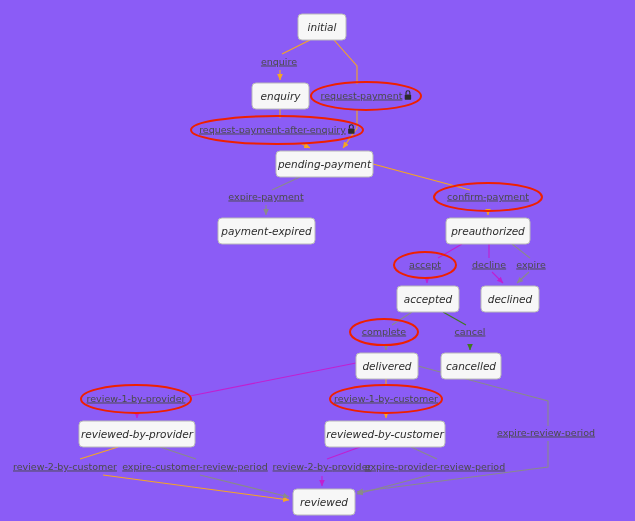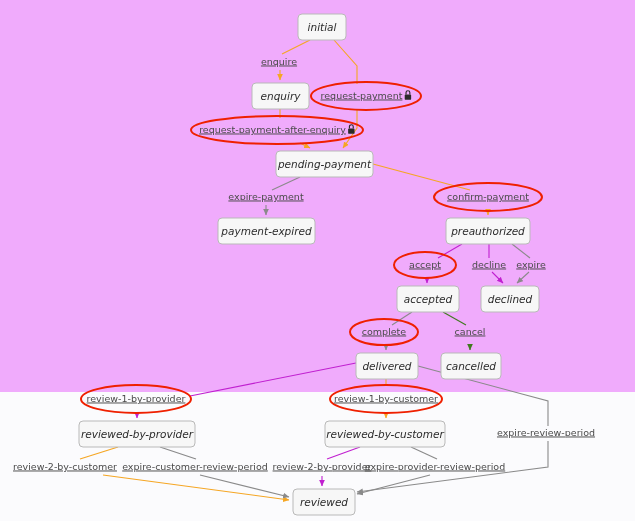--- a/index.html
+++ b/index.html
@@ -10,22 +10,22 @@
   }
   body {
     width: 635px;
     height: 521px;
     overflow: hidden;
     font-family: "DejaVu Sans", "Liberation Sans", sans-serif;
   }
   #diagram-root {
     position: relative;
     width: 635px;
-    height: 392px;
-    background: #f0abfc;
+    height: 521px;
+    background: #8b5cf6;
   }
   svg#graph {
     position: absolute;
     top: 0;
     left: 0;
     width: 635px;
     height: 521px;
   }
   .node-rect {
     fill: #f7f7f7;

